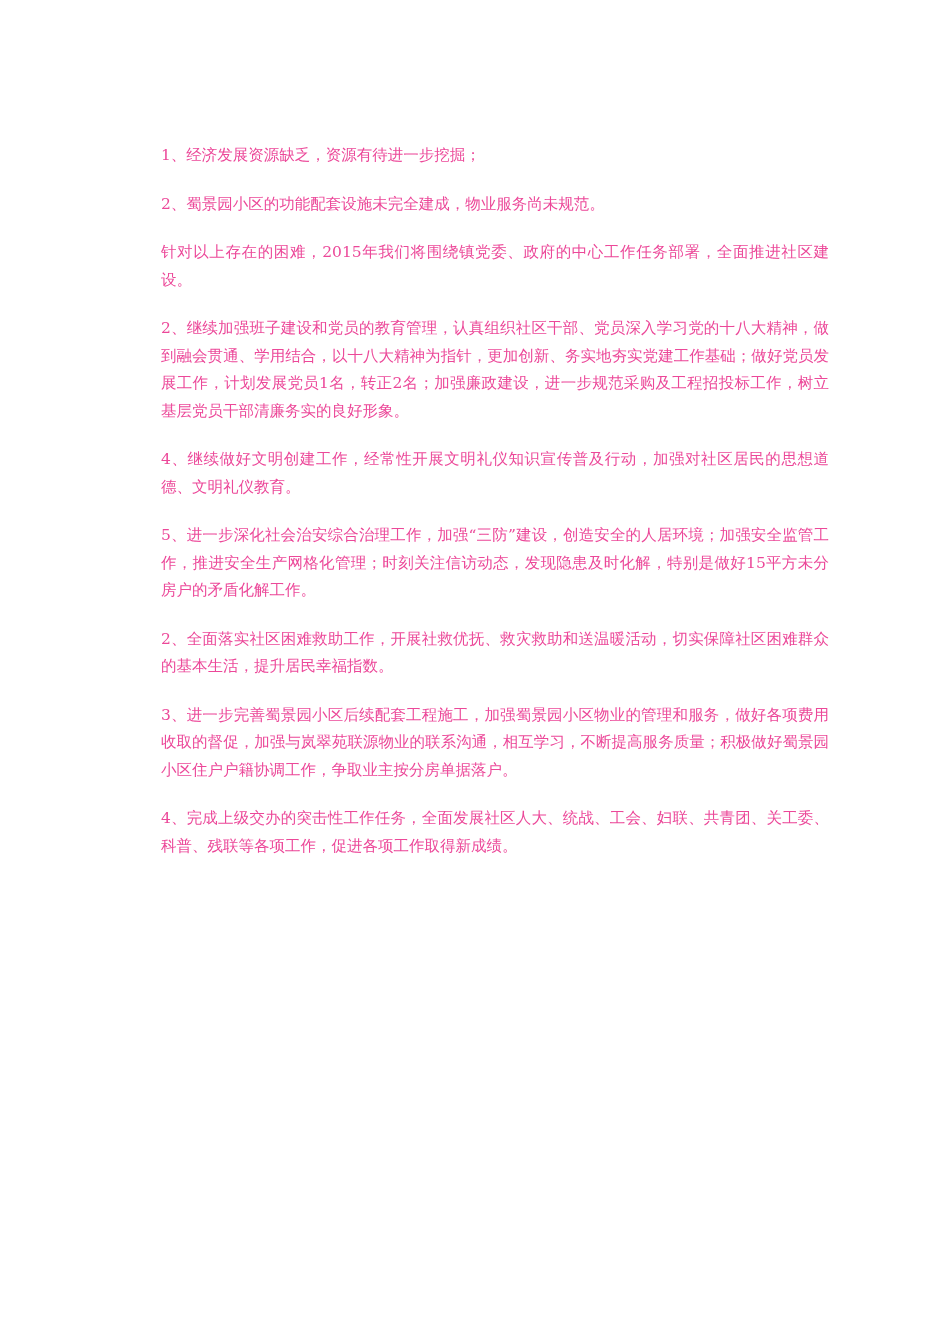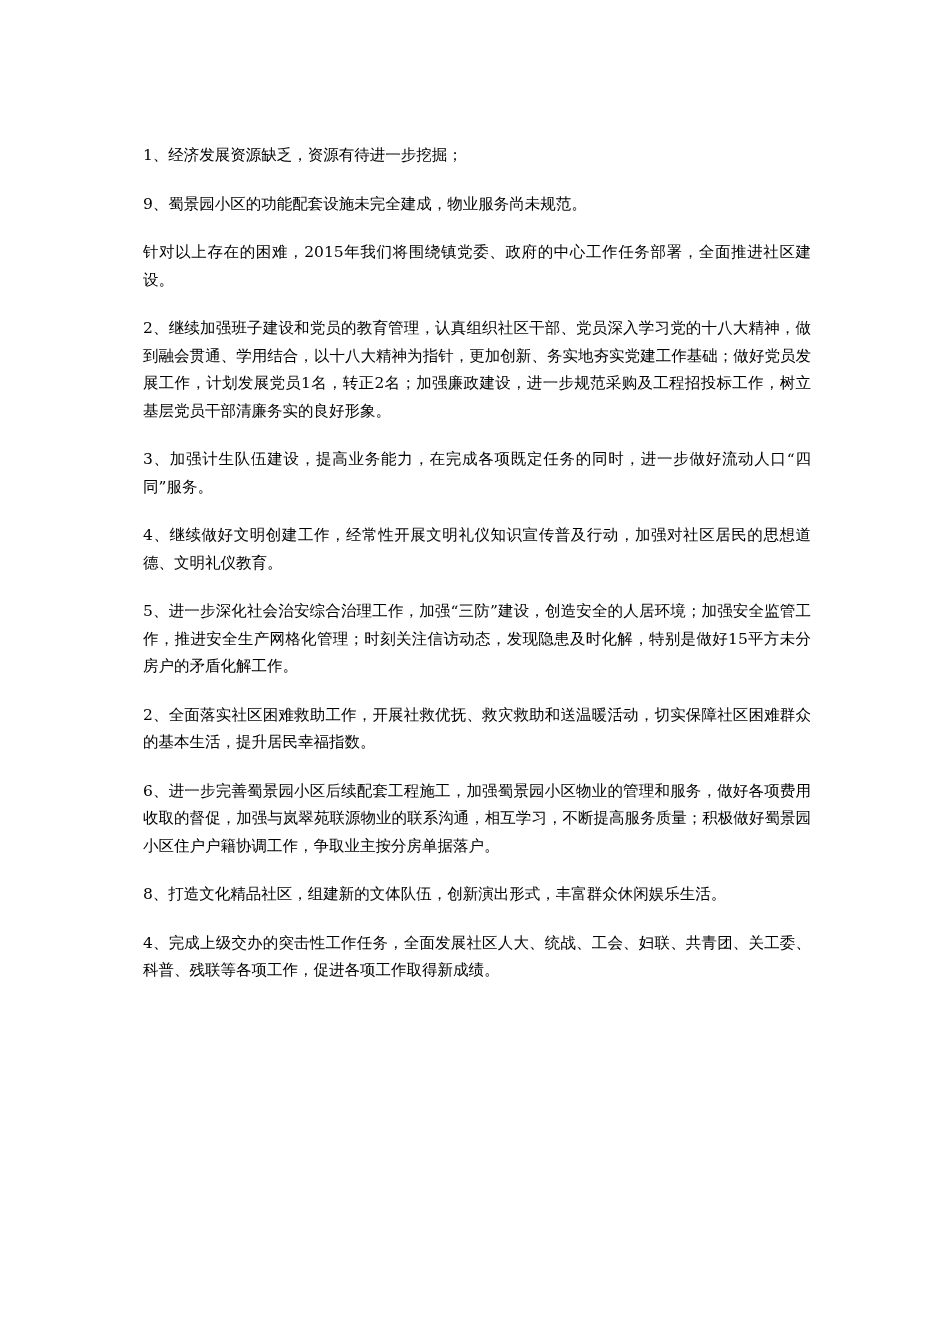--- a/index.html
+++ b/index.html
@@ -8,43 +8,41 @@
       background: #ffffff;
     }
     body {
       width: 950px;
       height: 1344px;
       position: relative;
       overflow: hidden;
     }
     .page {
       position: absolute;
-      left: 143px;
+      left: 161px;
       top: 142px;
       width: 668px;
       font-family: "DejaVu Serif", "Liberation Serif", serif;
       font-size: 15.5px;
       line-height: 27.5px;
-      color: #000000;
+      color: #ec4899;
     }
     .para {
       margin: 0 0 21px 0;
       text-align: justify;
       text-justify: inter-character;
       word-break: break-all;
     }
   </style>
 </head>
 <body>
 
 <div class="page">
   <p class="para">1、经济发展资源缺乏，资源有待进一步挖掘；</p>
-  <p class="para">9、蜀景园小区的功能配套设施未完全建成，物业服务尚未规范。</p>
+  <p class="para">2、蜀景园小区的功能配套设施未完全建成，物业服务尚未规范。</p>
   <p class="para">针对以上存在的困难，2015年我们将围绕镇党委、政府的中心工作任务部署，全面推进社区建设。</p>
   <p class="para">2、继续加强班子建设和党员的教育管理，认真组织社区干部、党员深入学习党的十八大精神，做到融会贯通、学用结合，以十八大精神为指针，更加创新、务实地夯实党建工作基础；做好党员发展工作，计划发展党员1名，转正2名；加强廉政建设，进一步规范采购及工程招投标工作，树立基层党员干部清廉务实的良好形象。</p>
-  <p class="para">3、加强计生队伍建设，提高业务能力，在完成各项既定任务的同时，进一步做好流动人口“四同”服务。</p>
   <p class="para">4、继续做好文明创建工作，经常性开展文明礼仪知识宣传普及行动，加强对社区居民的思想道德、文明礼仪教育。</p>
   <p class="para">5、进一步深化社会治安综合治理工作，加强“三防”建设，创造安全的人居环境；加强安全监管工作，推进安全生产网格化管理；时刻关注信访动态，发现隐患及时化解，特别是做好15平方未分房户的矛盾化解工作。</p>
   <p class="para">2、全面落实社区困难救助工作，开展社救优抚、救灾救助和送温暖活动，切实保障社区困难群众的基本生活，提升居民幸福指数。</p>
-  <p class="para">6、进一步完善蜀景园小区后续配套工程施工，加强蜀景园小区物业的管理和服务，做好各项费用收取的督促，加强与岚翠苑联源物业的联系沟通，相互学习，不断提高服务质量；积极做好蜀景园小区住户户籍协调工作，争取业主按分房单据落户。</p>
-  <p class="para">8、打造文化精品社区，组建新的文体队伍，创新演出形式，丰富群众休闲娱乐生活。</p>
+  <p class="para">3、进一步完善蜀景园小区后续配套工程施工，加强蜀景园小区物业的管理和服务，做好各项费用收取的督促，加强与岚翠苑联源物业的联系沟通，相互学习，不断提高服务质量；积极做好蜀景园小区住户户籍协调工作，争取业主按分房单据落户。</p>
   <p class="para">4、完成上级交办的突击性工作任务，全面发展社区人大、统战、工会、妇联、共青团、关工委、科普、残联等各项工作，促进各项工作取得新成绩。</p>
 </div>
 
 </body></html>

